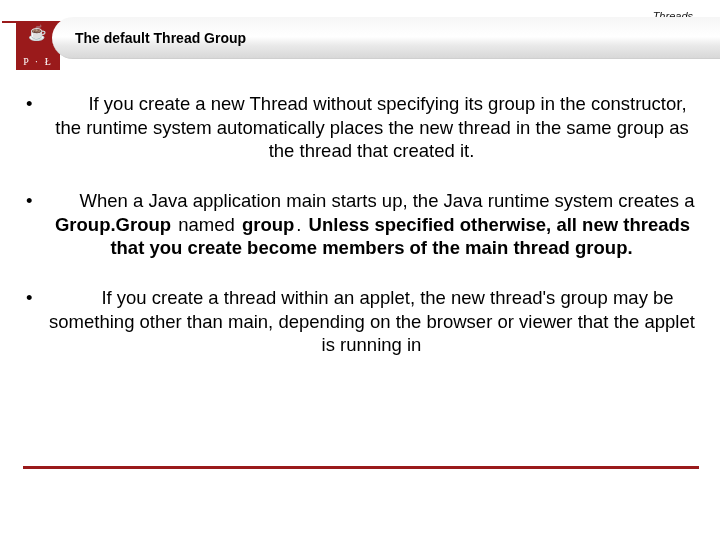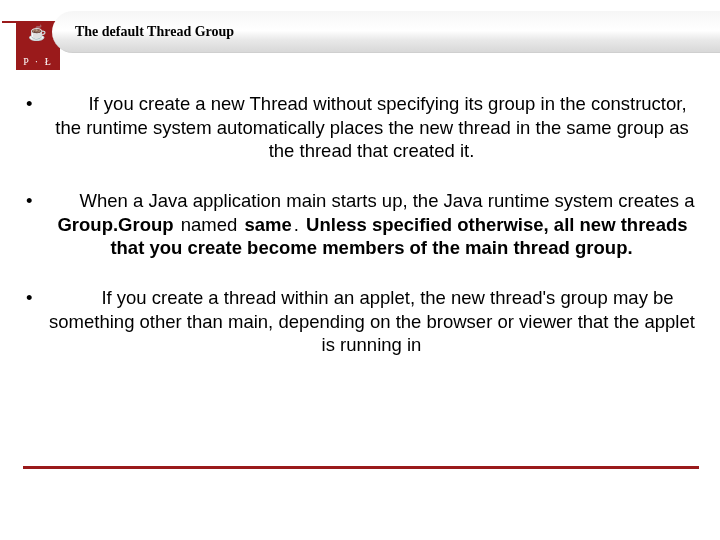--- a/index.html
+++ b/index.html
@@ -31,31 +31,30 @@
     flex-direction: column;
     align-items: center;
     justify-content: center;
     line-height: 1.1;
   }
   .logo-top { font-size: 15px; }
   .logo-bottom { letter-spacing: 2px; font-size: 10px; margin-top: 12px; }
   .pill {
     position: absolute;
     left: 50px;
-    top: 9px;
+    top: 15px;
     right: 0;
     height: 42px;
     border-radius: 21px 0 0 21px;
     background: linear-gradient(to bottom,
       #f6f6f6 0%, #ffffff 48%, #e9e9e9 70%, #d8d8d8 100%);
     border-bottom: 1px solid #cfcfcf;
     display: flex;
     align-items: center;
     padding-left: 22px;
-    font-family: Liberation Serif, serif;
   }
   .slide-title {
     font-size: 14px;
     font-weight: bold;
     color: #000;
   }
   .top-label {
     position: absolute;
     right: 26px;
     top: 7px;
@@ -119,21 +118,21 @@
   </div>
 </div>
 
 <div class="content" id="content">
     <div class="bullet-row">
       <div class="bullet-mark">•</div>
       <div class="bullet-text"><span class="lead-indent"></span><span>If you create a new Thread without specifying its group in the constructor, the runtime system automatically places the new thread in the same group as the thread that created it.</span></div>
     </div>
     <div class="bullet-row">
       <div class="bullet-mark">•</div>
-      <div class="bullet-text"><span class="lead-indent"></span><span>When a Java application main starts up, the Java runtime system creates a </span><span class="bold">Group.Group</span><span> named </span><span class="bold">same</span><span>. </span><span class="bold">Unless specified otherwise, all new threads that you create become members of the main thread group.</span></div>
+      <div class="bullet-text"><span class="lead-indent"></span><span>When a Java application main starts up, the Java runtime system creates a </span><span class="bold">Group.Group</span><span> named </span><span class="bold">group</span><span>. </span><span class="bold">Unless specified otherwise, all new threads that you create become members of the main thread group.</span></div>
     </div>
     <div class="bullet-row">
       <div class="bullet-mark">•</div>
       <div class="bullet-text"><span class="lead-indent"></span><span>If you create a thread within an applet, the new thread's group may be something other than main, depending on the browser or viewer that the applet is running in</span></div>
     </div>
   </div>
 
 <div class="footer-line"></div>
 
 </body></html>

